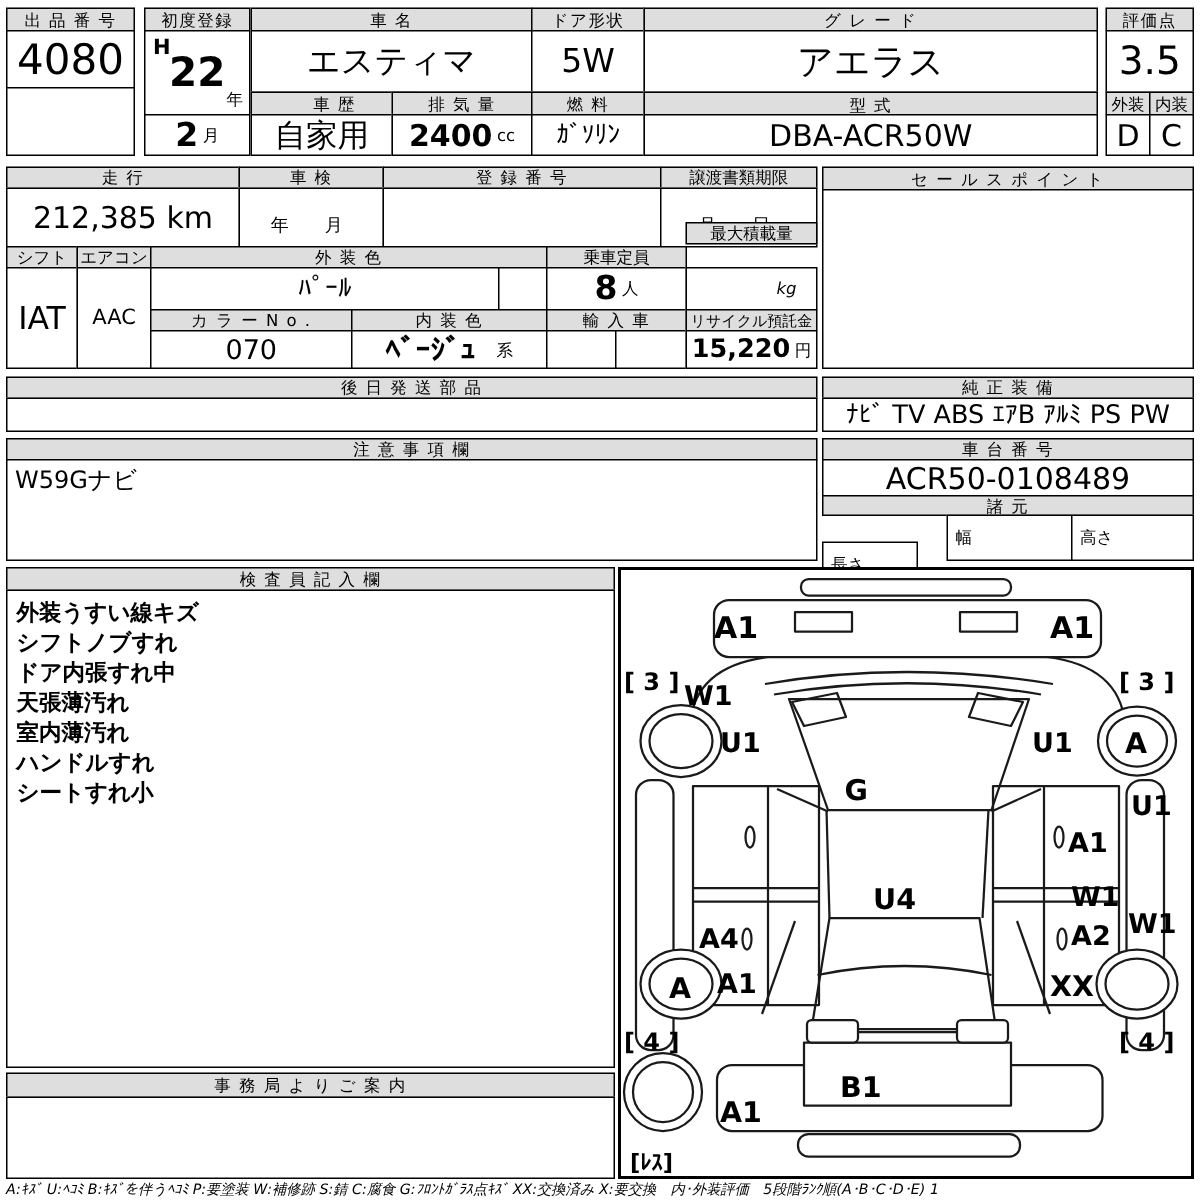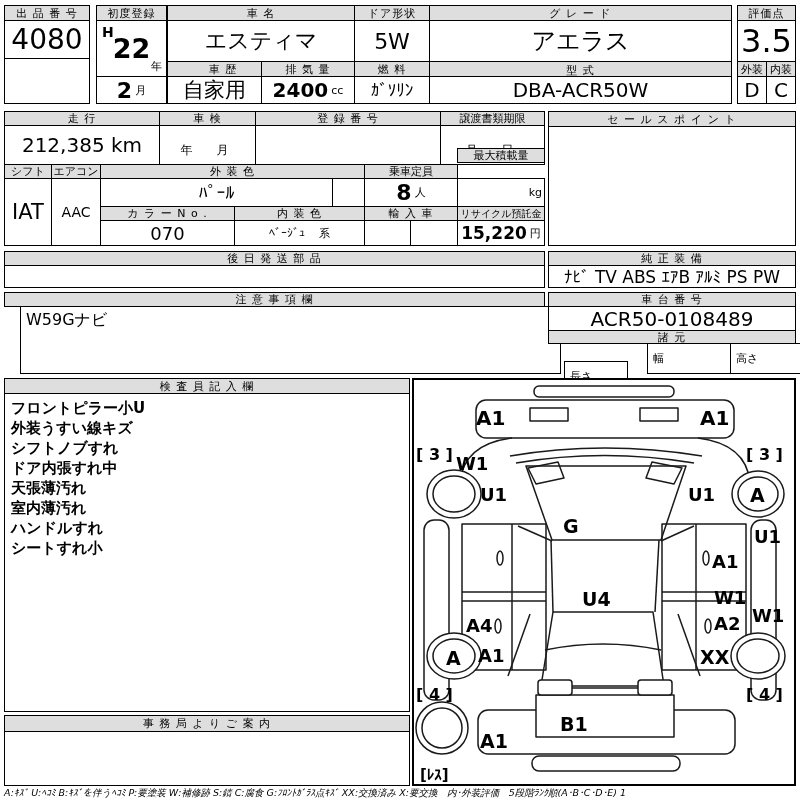--- a/index.html
+++ b/index.html
@@ -2,22 +2,22 @@
 <html><head>
 <meta charset="utf-8">
 <style>
   html,body{margin:0;padding:0;background:#fff;}
   body{width:800px;height:800px;position:relative;font-family:"DejaVu Sans","Liberation Sans",sans-serif;color:#000;}
   .c{position:absolute;box-sizing:border-box;border:1px solid #000;background:#fff;display:flex;align-items:center;justify-content:center;overflow:hidden;}
   .box{position:absolute;box-sizing:border-box;border:2px solid #000;background:#fff;}
   .hdr{background:#dedede;font-size:11px;letter-spacing:1px;font-weight:normal;}
   .v{font-weight:normal;}
   .vs{font-weight:bold;font-size:20px;}
-  .left{justify-content:flex-start;padding-left:5px;margin-left:16px;}
-  .right{justify-content:flex-end;padding-right:2px;}
+  .left{justify-content:flex-start;padding-left:5px;}
+  .right{justify-content:flex-end;padding-right:13px;font-style:italic;}
   .bottom{align-items:flex-end;padding-bottom:5px;}
   .unit{font-size:11px;font-weight:normal;margin-left:3px;}
   .smalltxt{font-size:12px;font-weight:normal;letter-spacing:6px;}
   .listbody{flex-direction:column;align-items:flex-start;justify-content:flex-start;padding:4px 6px;font-size:15px;font-weight:bold;line-height:20px;}
   .legend{position:absolute;left:4px;top:787px;width:792px;font-size:9.5px;white-space:nowrap;font-style:italic;}
   svg text{font-family:"DejaVu Sans","Liberation Sans",sans-serif;font-weight:bold;}
 </style>
 </head>
 <body>
 
@@ -50,21 +50,21 @@
 <div class="c v" style="left:354px;top:20px;width:76px;height:42px;font-size:22px">5W</div>
 <div class="c hdr" style="left:354px;top:61px;width:76px;height:16px">燃 料</div>
 <div class="c v" style="left:354px;top:76px;width:76px;height:28px;font-size:17px">ｶﾞｿﾘﾝ</div>
 
 <div class="c hdr" style="left:429px;top:5px;width:303px;height:16px">グ レ ー ド</div>
 <div class="c v" style="left:429px;top:20px;width:303px;height:42px;font-size:24px">アエラス</div>
 <div class="c hdr" style="left:429px;top:61px;width:303px;height:19px">型 式</div>
 <div class="c v" style="left:429px;top:76px;width:303px;height:28px;font-size:20px">DBA-ACR50W</div>
 
 <div class="c hdr" style="left:737px;top:5px;width:59px;height:16px">評価点</div>
-<div class="c v" style="left:737px;top:20px;width:59px;height:42px;font-size:32px">3.5</div>
+<div class="c v" style="left:737px;top:20px;width:59px;height:42px;font-size:26px">3.5</div>
 <div class="c hdr" style="left:737px;top:61px;width:30px;height:16px;letter-spacing:0">外装</div>
 <div class="c hdr" style="left:766px;top:61px;width:30px;height:16px;letter-spacing:0">内装</div>
 <div class="c v" style="left:737px;top:76px;width:30px;height:28px;font-size:20px">D</div>
 <div class="c v" style="left:766px;top:76px;width:30px;height:28px;font-size:20px">C</div>
 
 <div class="c hdr" style="left:4px;top:111px;width:156px;height:15px">走 行</div>
 <div class="c v" style="left:4px;top:125px;width:156px;height:40px;font-size:20px">212,385 km</div>
 <div class="c hdr" style="left:159px;top:111px;width:97px;height:15px">車 検</div>
 <div class="c smalltxt bottom" style="left:159px;top:125px;width:97px;height:40px">年　月</div>
 <div class="c hdr" style="left:255px;top:111px;width:186px;height:15px">登 録 番 号</div>
@@ -88,21 +88,21 @@
   <span style="font-size:22px;font-weight:bold">8</span>
   <span class="unit">人</span>
 </div>
 <div class="c hdr" style="left:457px;top:148px;width:88px;height:15px;letter-spacing:0">最大積載量</div>
 <div class="c right" style="left:457px;top:178px;width:88px;height:29px;font-size:11px">kg</div>
 
 <div class="c hdr" style="left:100px;top:206px;width:135px;height:15px">カ ラ ー N o .</div>
 <div class="c v" style="left:100px;top:220px;width:135px;height:26px;font-size:18px">070</div>
 <div class="c hdr" style="left:234px;top:206px;width:131px;height:15px">内 装 色</div>
 <div class="c" style="left:234px;top:220px;width:131px;height:26px">
-  <span style="font-size:12px;font-weight:normal">ﾍﾞｰｼﾞｭ</span>
+  <span style="font-size:20px;font-weight:bold">ﾍﾞｰｼﾞｭ</span>
   <span style="font-size:11px;margin-left:14px">系</span>
 </div>
 <div class="c hdr" style="left:364px;top:206px;width:94px;height:15px">輸 入 車</div>
 <div class="c" style="left:364px;top:220px;width:47px;height:26px"></div>
 <div class="c" style="left:410px;top:220px;width:48px;height:26px"></div>
 <div class="c hdr" style="left:457px;top:206px;width:88px;height:15px;letter-spacing:0;font-size:10px">リサイクル預託金</div>
 <div class="c" style="left:457px;top:220px;width:88px;height:26px">
   <span style="font-size:17px;font-weight:bold">15,220</span>
   <span class="unit">円</span>
 </div>
@@ -117,21 +117,20 @@
 
 <div class="c hdr" style="left:548px;top:292px;width:248px;height:15px">車 台 番 号</div>
 <div class="c v" style="left:548px;top:306px;width:248px;height:25px;font-size:20px">ACR50-0108489</div>
 <div class="c hdr" style="left:548px;top:330px;width:248px;height:14px">諸 元</div>
 <div class="c left" style="left:548px;top:361px;width:64px;height:31px;font-size:11px">長さ</div>
 <div class="c left" style="left:631px;top:343px;width:84px;height:31px;font-size:11px">幅</div>
 <div class="c left" style="left:714px;top:343px;width:82px;height:31px;font-size:11px">高さ</div>
 
 <div class="c hdr" style="left:4px;top:378px;width:406px;height:16px">検 査 員 記 入 欄</div>
 <div class="c listbody" style="left:4px;top:393px;width:406px;height:319px">
-  <div>フロントピラー小U</div>
   <div>外装うすい線キズ</div>
   <div>シフトノブすれ</div>
   <div>ドア内張すれ中</div>
   <div>天張薄汚れ</div>
   <div>室内薄汚れ</div>
   <div>ハンドルすれ</div>
   <div>シートすれ小</div>
 </div>
 
 <div class="c hdr" style="left:4px;top:715px;width:406px;height:17px">事 務 局 よ り ご 案 内</div>

